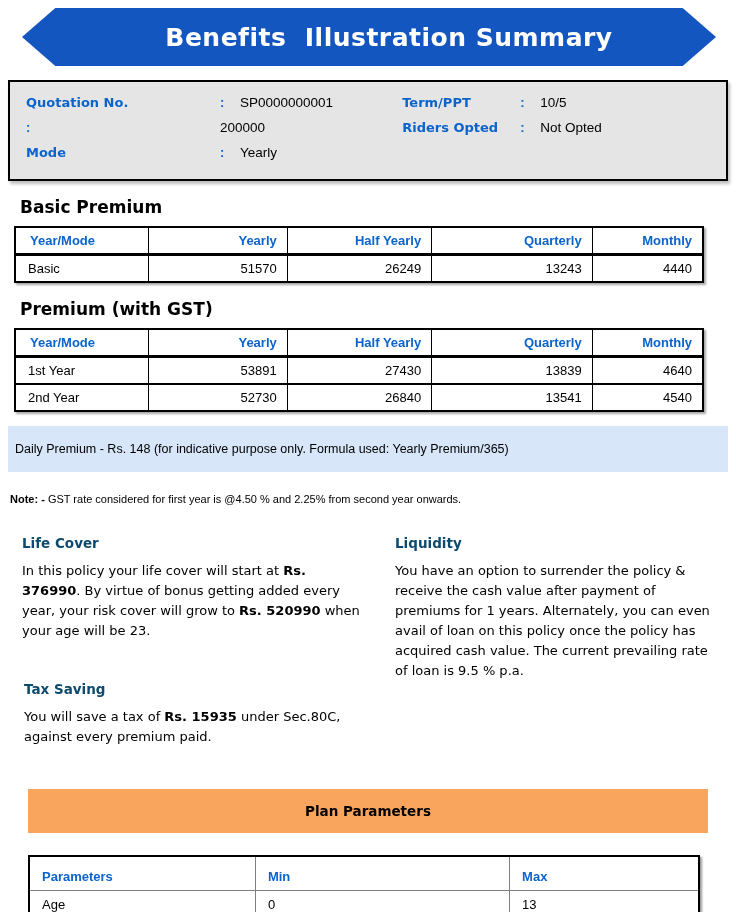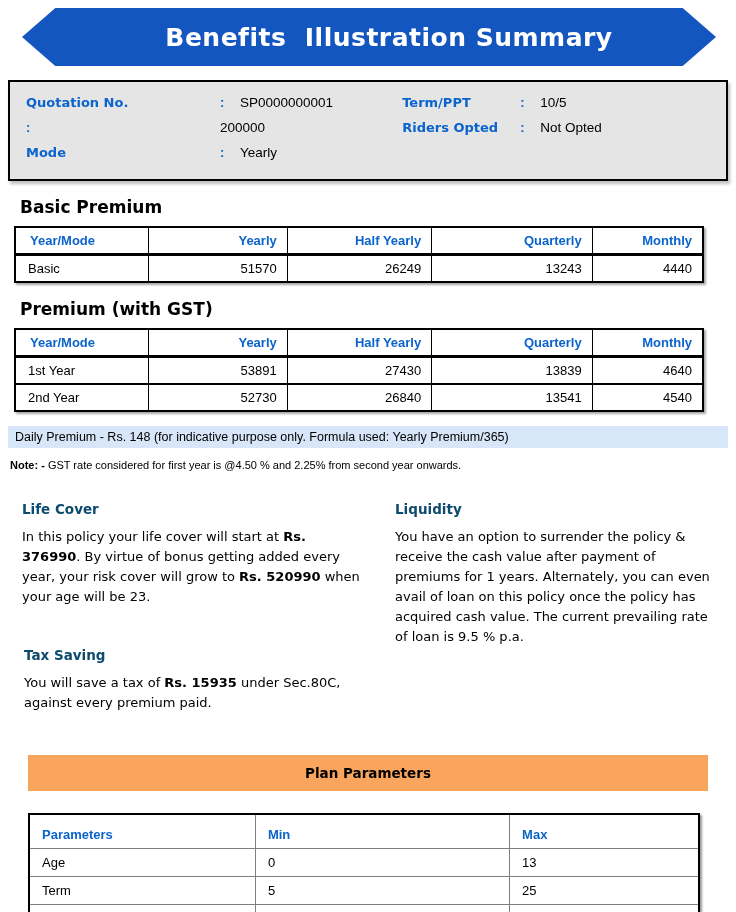--- a/index.html
+++ b/index.html
@@ -67,46 +67,46 @@
     color:#0b63cc; font-weight:bold; text-align:right; height:26px;
   }
   table.ptable th.first { text-align:left; padding-left:14px; }
   table.ptable td { text-align:right; height:16px; }
   table.ptable td.first { text-align:left; padding-left:12px; }
 
   
   .daily-strip {
     margin:14px 8px 0 8px;
     background:#d7e6f8;
-    padding:4px 7px;
+    padding:16px 7px;
     font-size:12.5px; color:#000;
   }
 
   
-  .gst-note { margin:11px 0 0 10px; font-size:11px; color:#000; }
+  .gst-note { margin:21px 0 0 10px; font-size:11px; color:#000; }
   .gst-note b { font-weight:bold; }
 
   
   .benefits {
     margin:30px 20px 0 22px;
     display:grid; grid-template-columns:345px 1fr; column-gap:28px;
     font-family:"DejaVu Sans", sans-serif;
   }
   .benefit-heading {
     color:#0c4a6e; font-weight:bold; font-size:13.5px; margin-bottom:10px;
   }
   .benefit-text { font-size:13px; line-height:20px; color:#000; }
   .benefit-text b { font-weight:bold; }
   .tax-block { margin-top:40px; padding-left:2px; }
 
   
   .plan-banner {
     margin:42px 28px 0 28px;
     background:#f9a55e;
-    height:36px;
+    height:44px;
     display:flex; align-items:center; justify-content:center;
   }
   .plan-banner-title {
     font-family:"DejaVu Sans", sans-serif;
     font-weight:bold; font-size:13.5px; color:#000;
   }
   table.params {
     border-collapse:collapse;
     margin:22px 0 0 28px; width:672px;
     border:2px solid #000;

